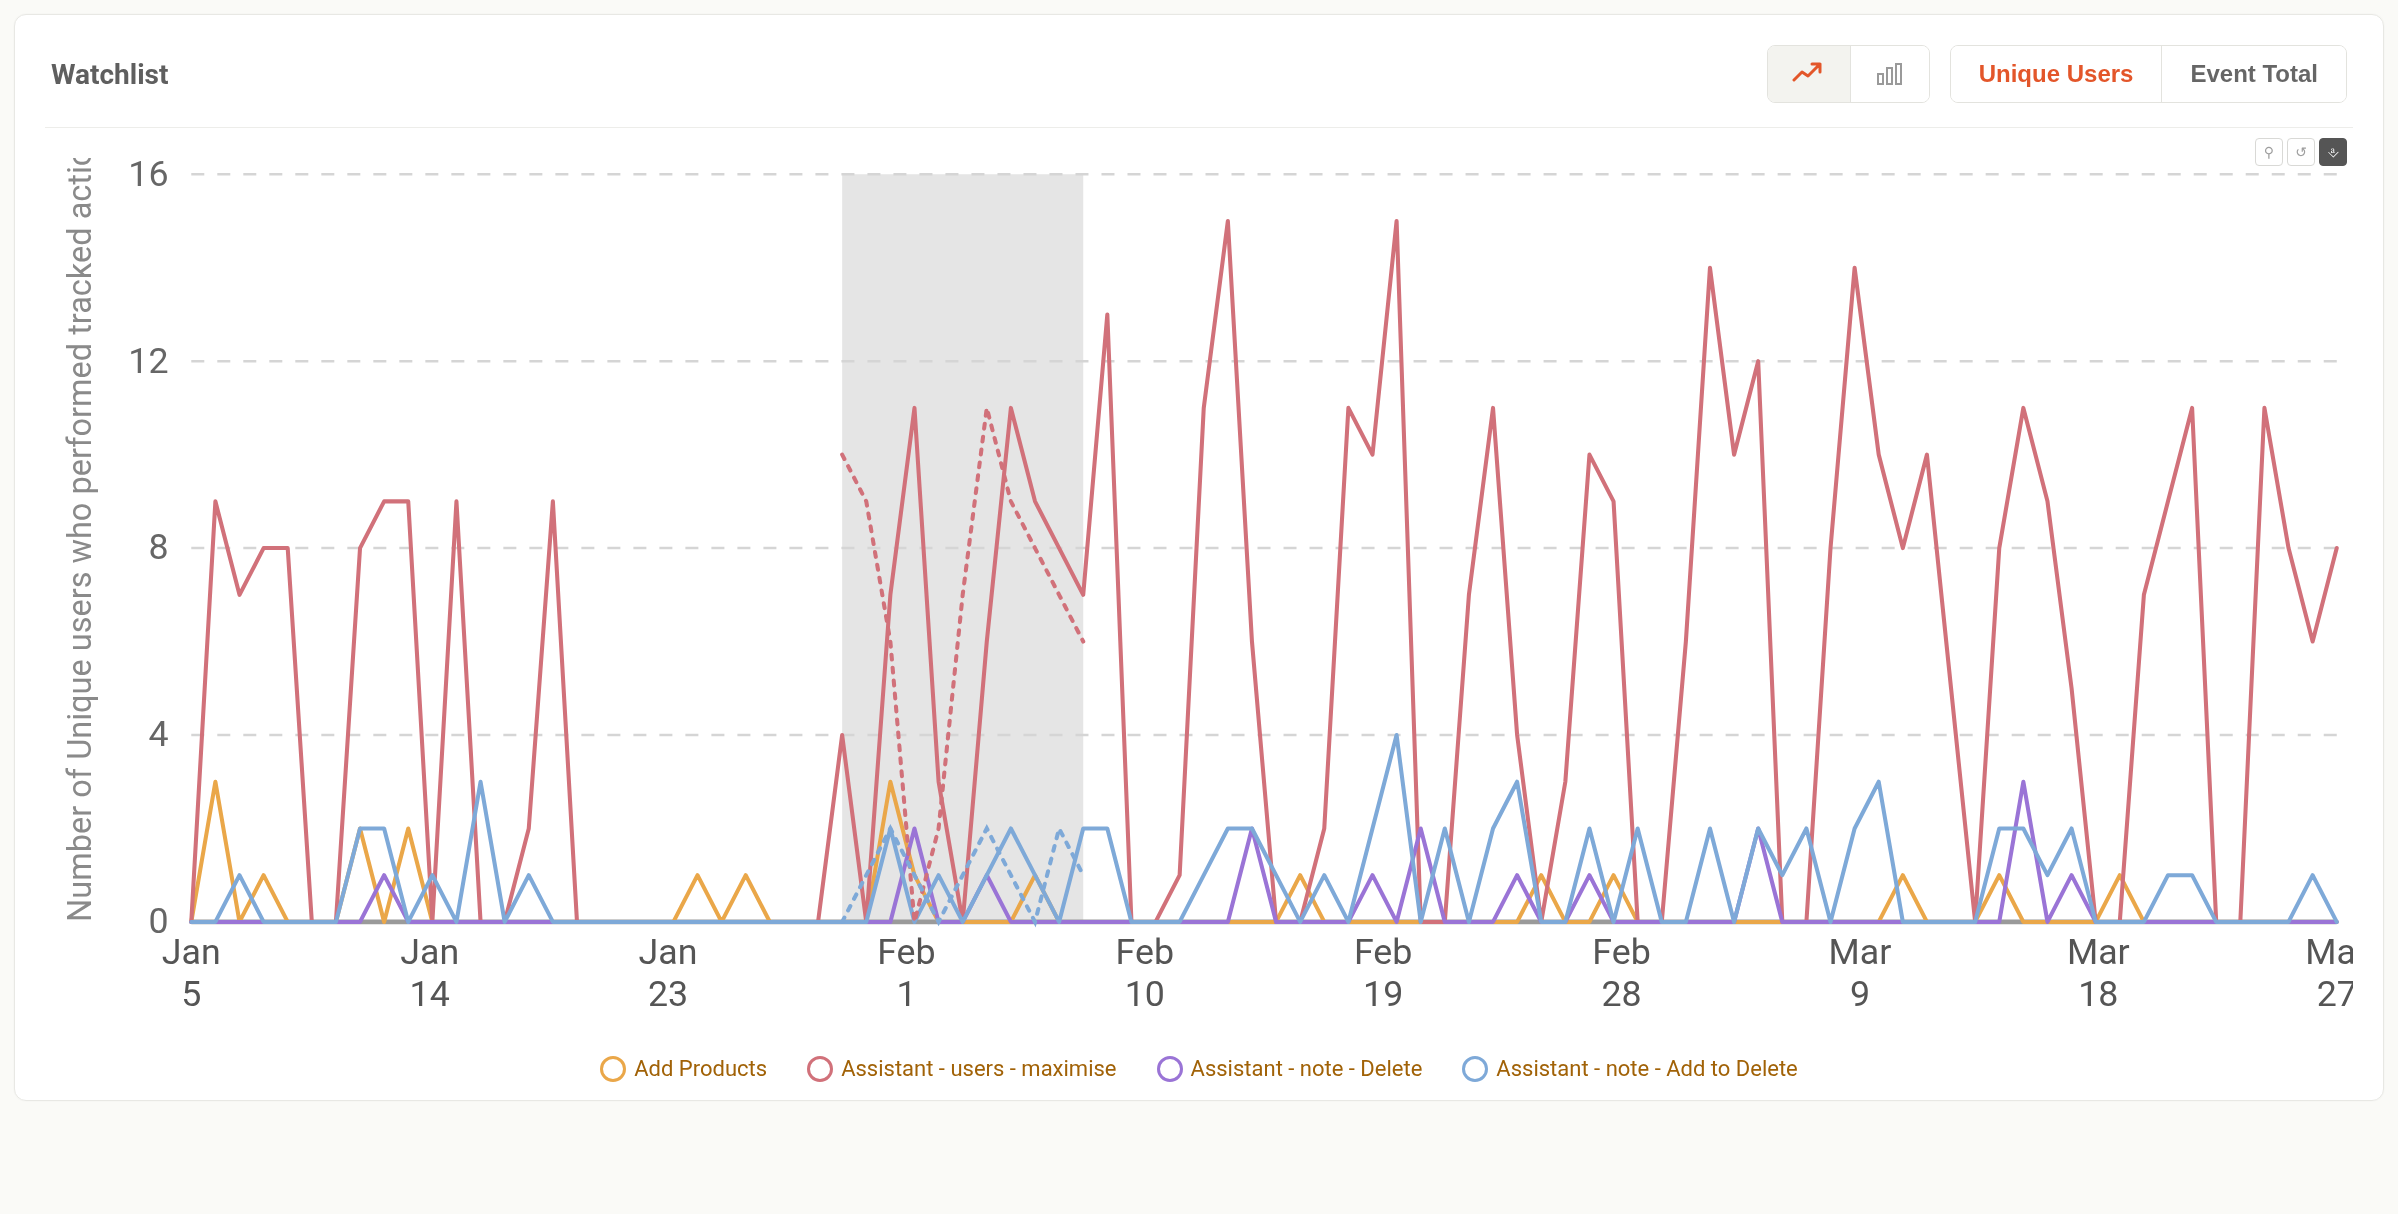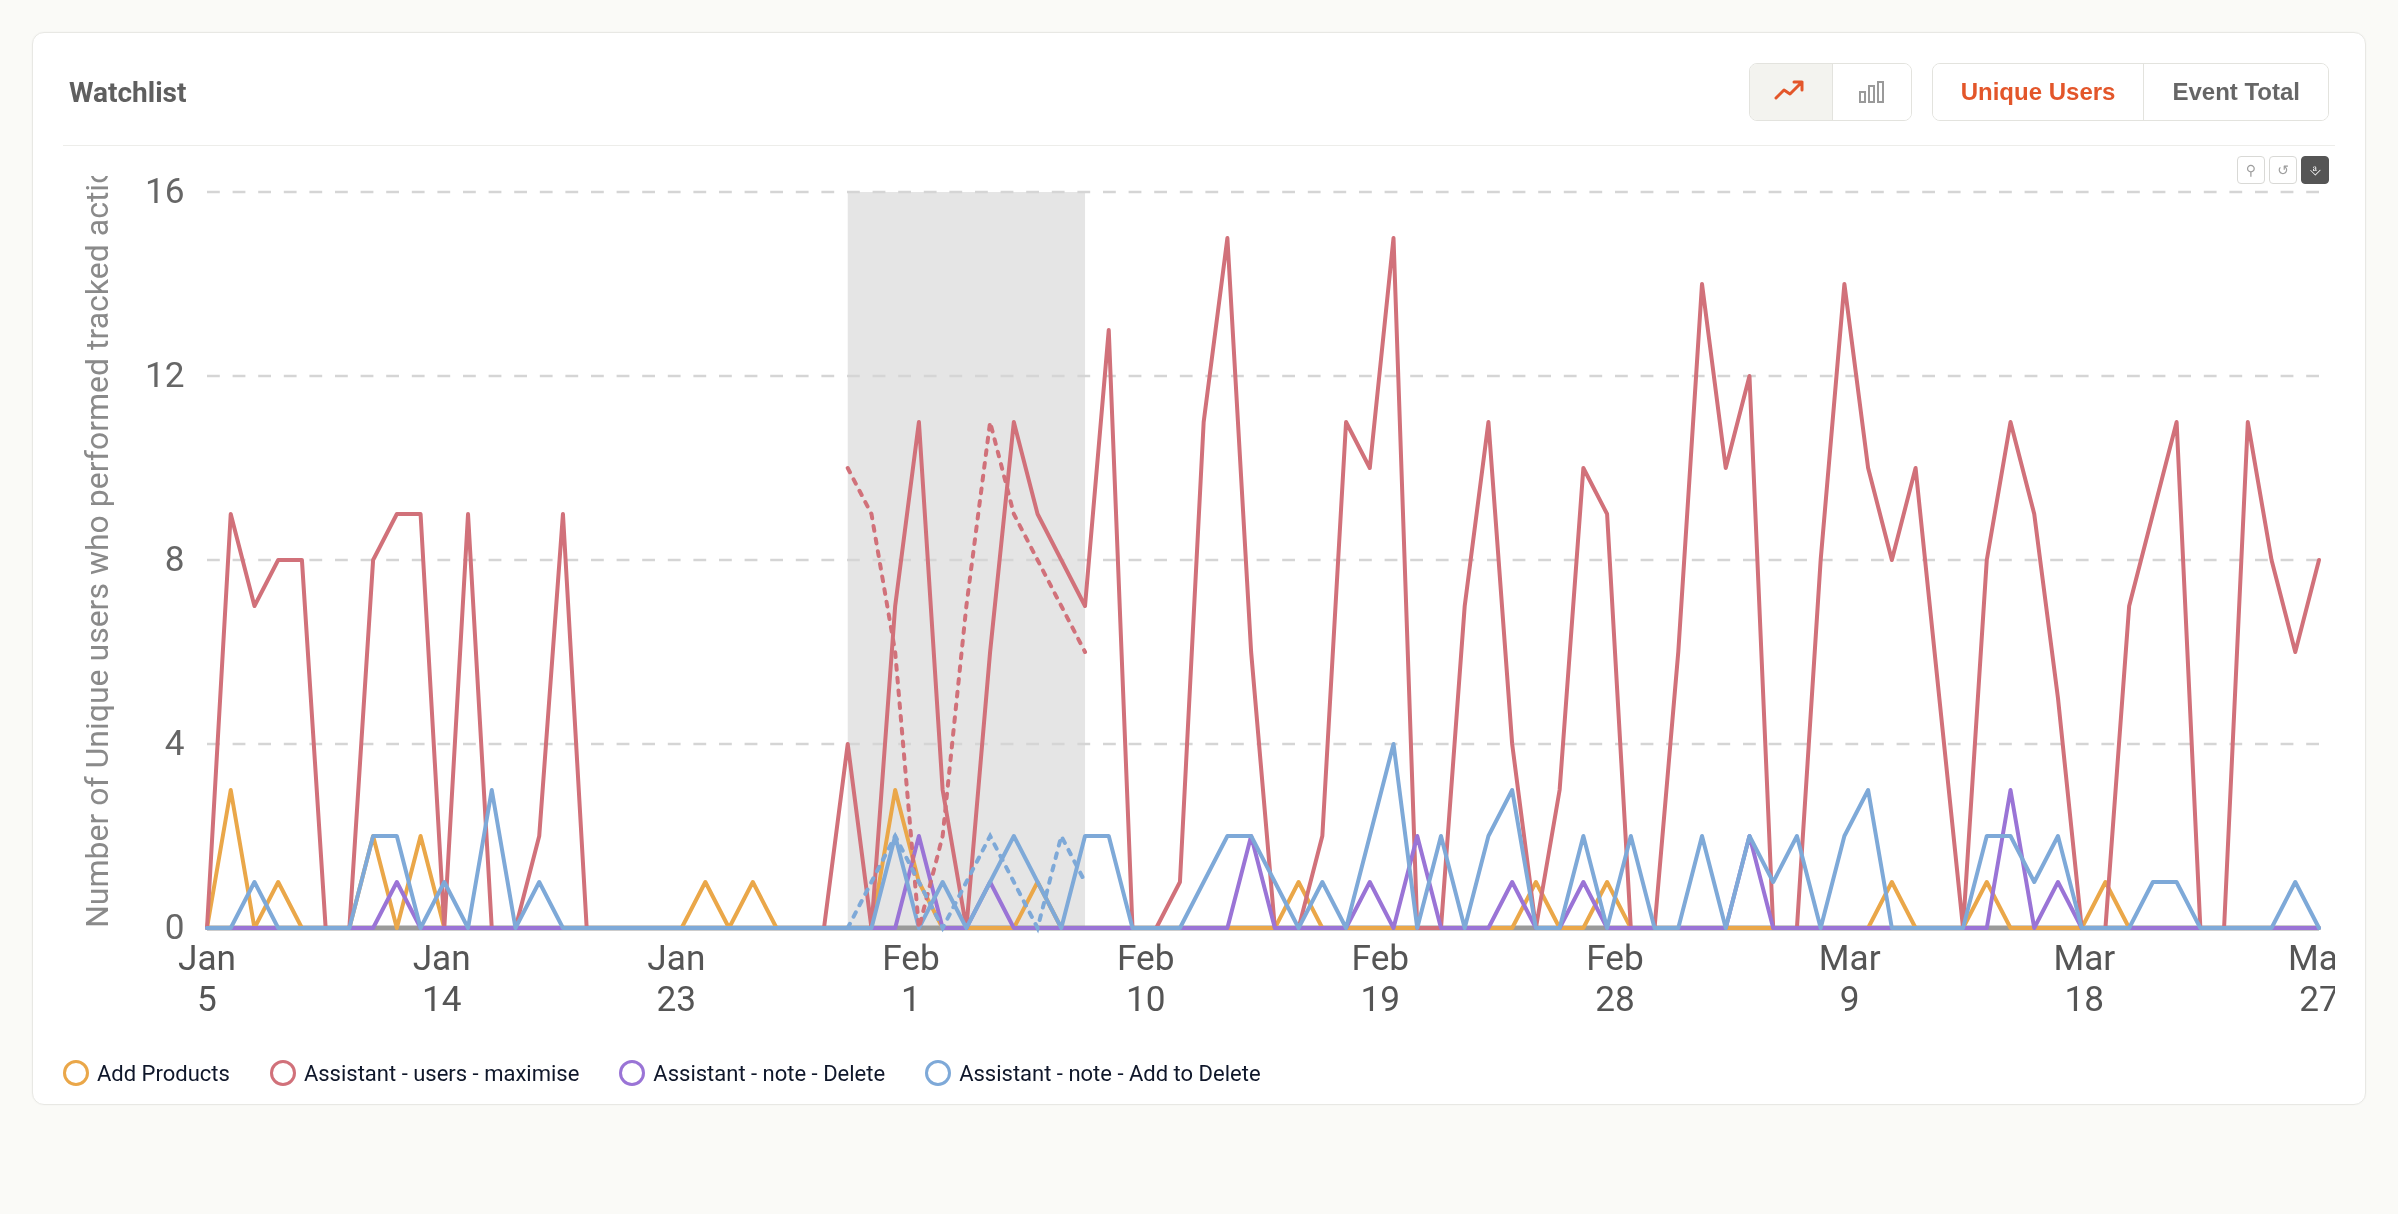--- a/index.html
+++ b/index.html
@@ -1,34 +1,34 @@
 <!DOCTYPE html>
 <html><head>
 <meta charset="utf-8">
 <style>
 html,body{margin:0;padding:0;background:#fafaf7;font-family:-apple-system,BlinkMacSystemFont,"Segoe UI",Roboto,sans-serif}
-.card{margin:32px;background:#fff;border:1px solid #e8e8e4;border-radius:12px;padding:20px 30px 10px 30px;box-shadow:0 0 0 1px rgba(0,0,0,.01)}
+.card{margin:14px;background:#fff;border:1px solid #e8e8e4;border-radius:12px;padding:20px 30px 10px 30px;box-shadow:0 0 0 1px rgba(0,0,0,.01)}
 .header{display:flex;align-items:center;justify-content:space-between;padding:10px 6px 24px 6px;border-bottom:1px solid #ededea}
 .title{font-size:28px;font-weight:700;color:#5f5f5f}
 .controls{display:flex;gap:20px}
 .btn-group{display:flex;border:1px solid #e3e3de;border-radius:8px;overflow:hidden;background:#fff}
 .btn{padding:14px 28px;font-size:24px;font-weight:700;color:#666;background:#fff;border:none;cursor:pointer;display:flex;align-items:center;justify-content:center;border-left:1px solid #e3e3de}
 .btn:first-child{border-left:none}
 .btn.active{color:#e3562a}
 .btn.icon-btn{padding:10px 24px;background:#f3f3ef}
 .btn.icon-btn.inactive{background:#fff}
 .chart-tools{position:absolute;top:10px;right:6px;display:flex;gap:4px}
 .tool{width:28px;height:28px;border:1px solid #d9d9d6;border-radius:4px;background:#fff;display:flex;align-items:center;justify-content:center;color:#9e9e9e;font-size:14px;cursor:pointer}
 .tool.dark{background:#555;color:#fff;border-color:#555}
 .chart-wrap{position:relative;padding-top:30px}
 svg{display:block}
 .tick-label{font-size:22px;fill:#666}
 .x-tick{font-size:22px;fill:#555;text-anchor:middle}
 .y-axis-title{font-size:20px;fill:#8a8a8a}
-.legend{display:flex;gap:40px;justify-content:flex-start;padding:20px 0 8px 0;font-size:22px;color:#0f172a}
+.legend{display:flex;gap:40px;justify-content:center;padding:20px 0 8px 0;font-size:22px;color:#a16207}
 .legend-item{display:flex;align-items:center;gap:8px;cursor:pointer}
 .swatch{width:20px;height:20px;border-radius:50%;background:#fff;border:3px solid}
 </style>
 </head>
 <body>
 
 <div class="card">
   <div class="header">
     <div class="title">Watchlist</div>
     <div class="controls">

